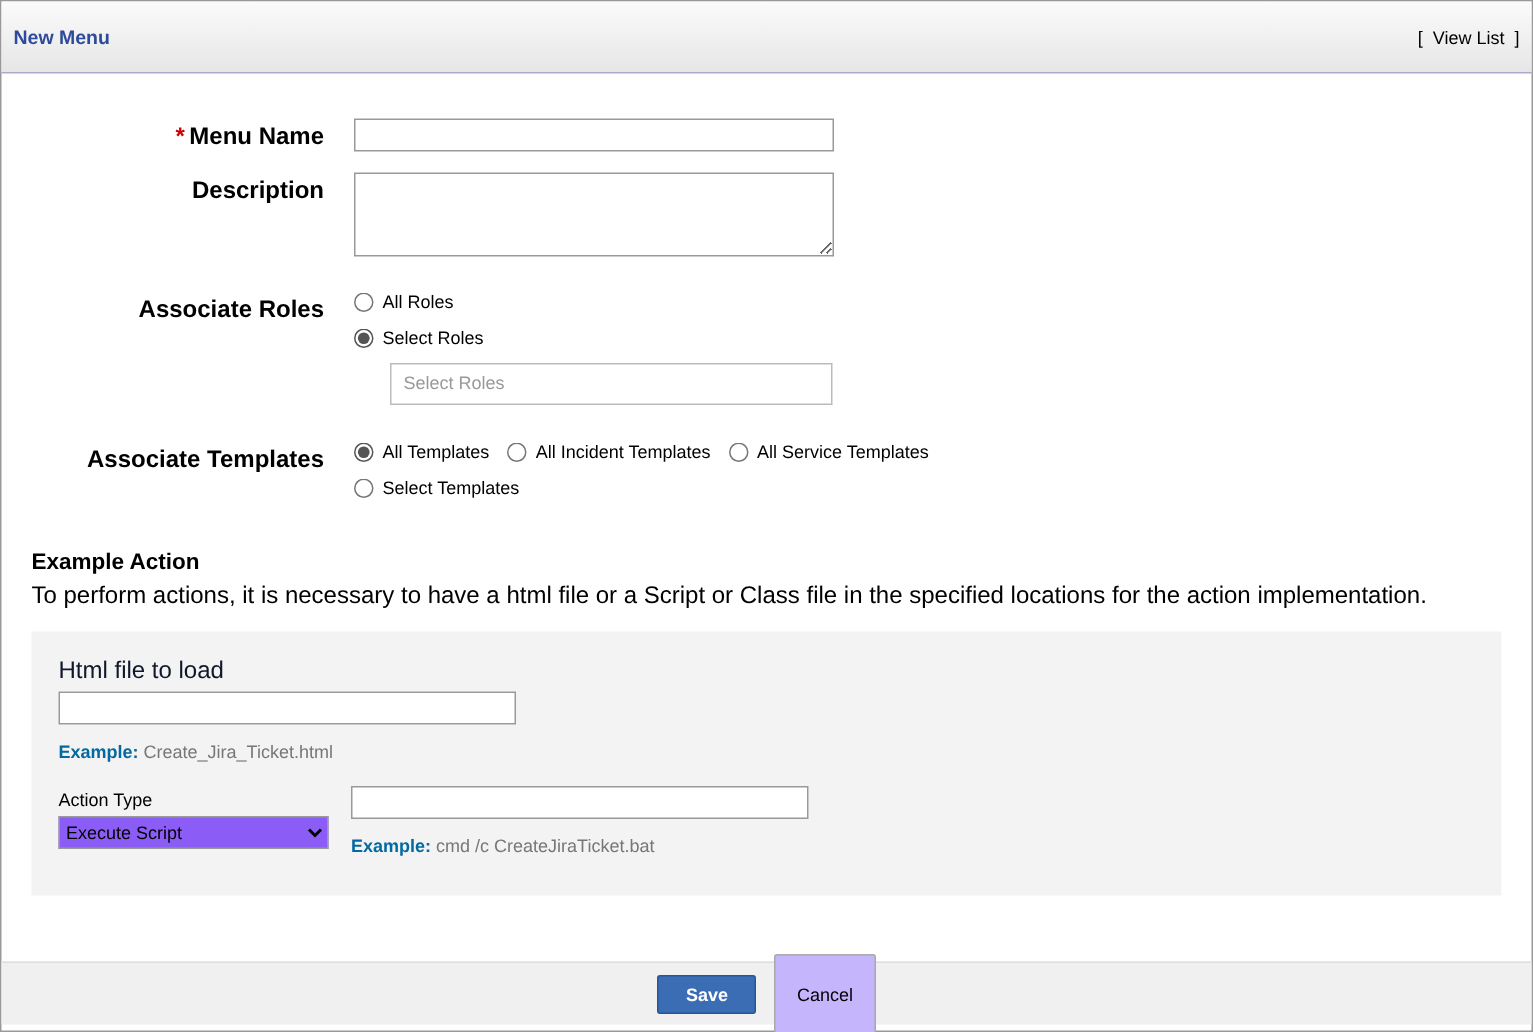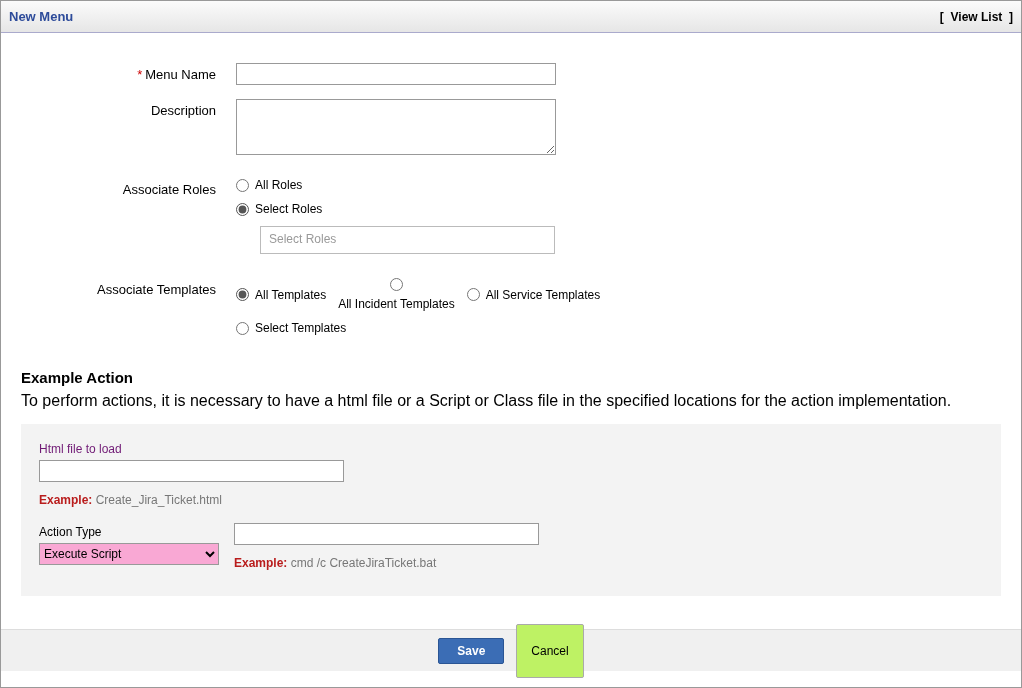--- a/index.html
+++ b/index.html
@@ -10,55 +10,55 @@
     color: #000;
     background: #fff;
   }
   .container {
     width: 1022px;
     height: 688px;
     border: 1px solid #999;
     position: relative;
   }
   .header {
-    height: 32px;
+    height: 48px;
     background: linear-gradient(#fbfbfb, #e6e6e6);
     border-bottom: 1px solid #aac;
     display: flex;
     align-items: center;
     justify-content: space-between;
     padding: 0 8px;
   }
   .header-title {
     font-weight: bold;
     color: #2d4b9a;
     font-size: 13px;
   }
   .view-list {
-    font-weight: bold;
+    font-weight: normal;
     color: #000;
     cursor: pointer;
     font-size: 12px;
   }
   .form-area {
     padding: 30px 20px 10px 20px;
   }
   .form-row {
     display: flex;
     align-items: flex-start;
     margin-bottom: 14px;
   }
   .form-label {
     width: 215px;
     text-align: right;
     padding-right: 20px;
     padding-top: 4px;
-    font-weight: normal;
-    color: #000;
-    font-size: 13px;
+    font-weight: bold;
+    color: #000;
+    font-size: 16px;
   }
   .req-star {
     color: #c00;
     margin-right: 3px;
   }
   .form-control {
     flex: 1;
   }
   input[type="text"].txt {
     width: 320px;
@@ -129,54 +129,54 @@
     width: 195px;
     font-weight: bold;
     font-size: 12px;
     color: #000;
     padding-top: 2px;
   }
   .gray-ctrl-col {
     flex: 1;
   }
   .sublabel {
-    font-size: 12px;
-    color: #701a75;
+    font-size: 16px;
+    color: #0f172a;
     margin-bottom: 4px;
   }
   input[type="text"].action-input {
     width: 305px;
     height: 22px;
     border: 1px solid #999;
     padding: 2px 4px;
     font-family: inherit;
     font-size: 12px;
   }
   .example {
     margin-top: 10px;
     color: #777;
     font-size: 12px;
     line-height: 1.4;
   }
   .example-label {
     font-weight: bold;
-    color: #b91c1c;
+    color: #0369a1;
   }
   .action-type-select {
     width: 180px;
     height: 22px;
     border: 1px solid #999;
     font-family: inherit;
     font-size: 12px;
-    background: #f9a8d4;
+    background: #8b5cf6;
     margin-top: 4px;
   }
   .footer-bar {
     position: absolute;
-    bottom: 16px;
+    bottom: 4px;
     left: 0;
     right: 0;
     height: 42px;
     background: #f0f0f0;
     border-top: 1px solid #ddd;
     display: flex;
     align-items: center;
     justify-content: center;
     gap: 12px;
   }
@@ -184,21 +184,21 @@
     background: #3b6db5;
     color: #fff;
     border: 1px solid #2a5594;
     padding: 5px 18px;
     font-weight: bold;
     font-size: 12px;
     cursor: pointer;
     border-radius: 2px;
   }
   .btn-cancel {
-    background: #bef264;
+    background: #c4b5fd;
     color: #000;
     border: 1px solid #aaa;
     padding: 19px 14px;
     font-size: 12px;
     cursor: pointer;
     border-radius: 2px;
   }
 </style>
 </head>
 <body>
@@ -246,21 +246,21 @@
     </div>
 
     <div class="form-row" style="margin-top:24px;">
       <div class="form-label">Associate Templates</div>
       <div class="form-control">
         <div class="radio-inline-group">
           <div class="radio-line" style="margin-bottom:0;">
             <input type="radio" name="templates" checked="" style="">
             <span>All Templates</span>
           </div>
-          <div class="radio-line" style="margin-bottom:0;flex-direction:column;">
+          <div class="radio-line" style="margin-bottom:0;">
             <input type="radio" name="templates" style="">
             <span>All Incident Templates</span>
           </div>
           <div class="radio-line" style="margin-bottom:0;">
             <input type="radio" name="templates" style="">
             <span>All Service Templates</span>
           </div>
         </div>
         <div class="radio-line" style="margin-top:10px;">
           <input type="radio" name="templates" style="">

